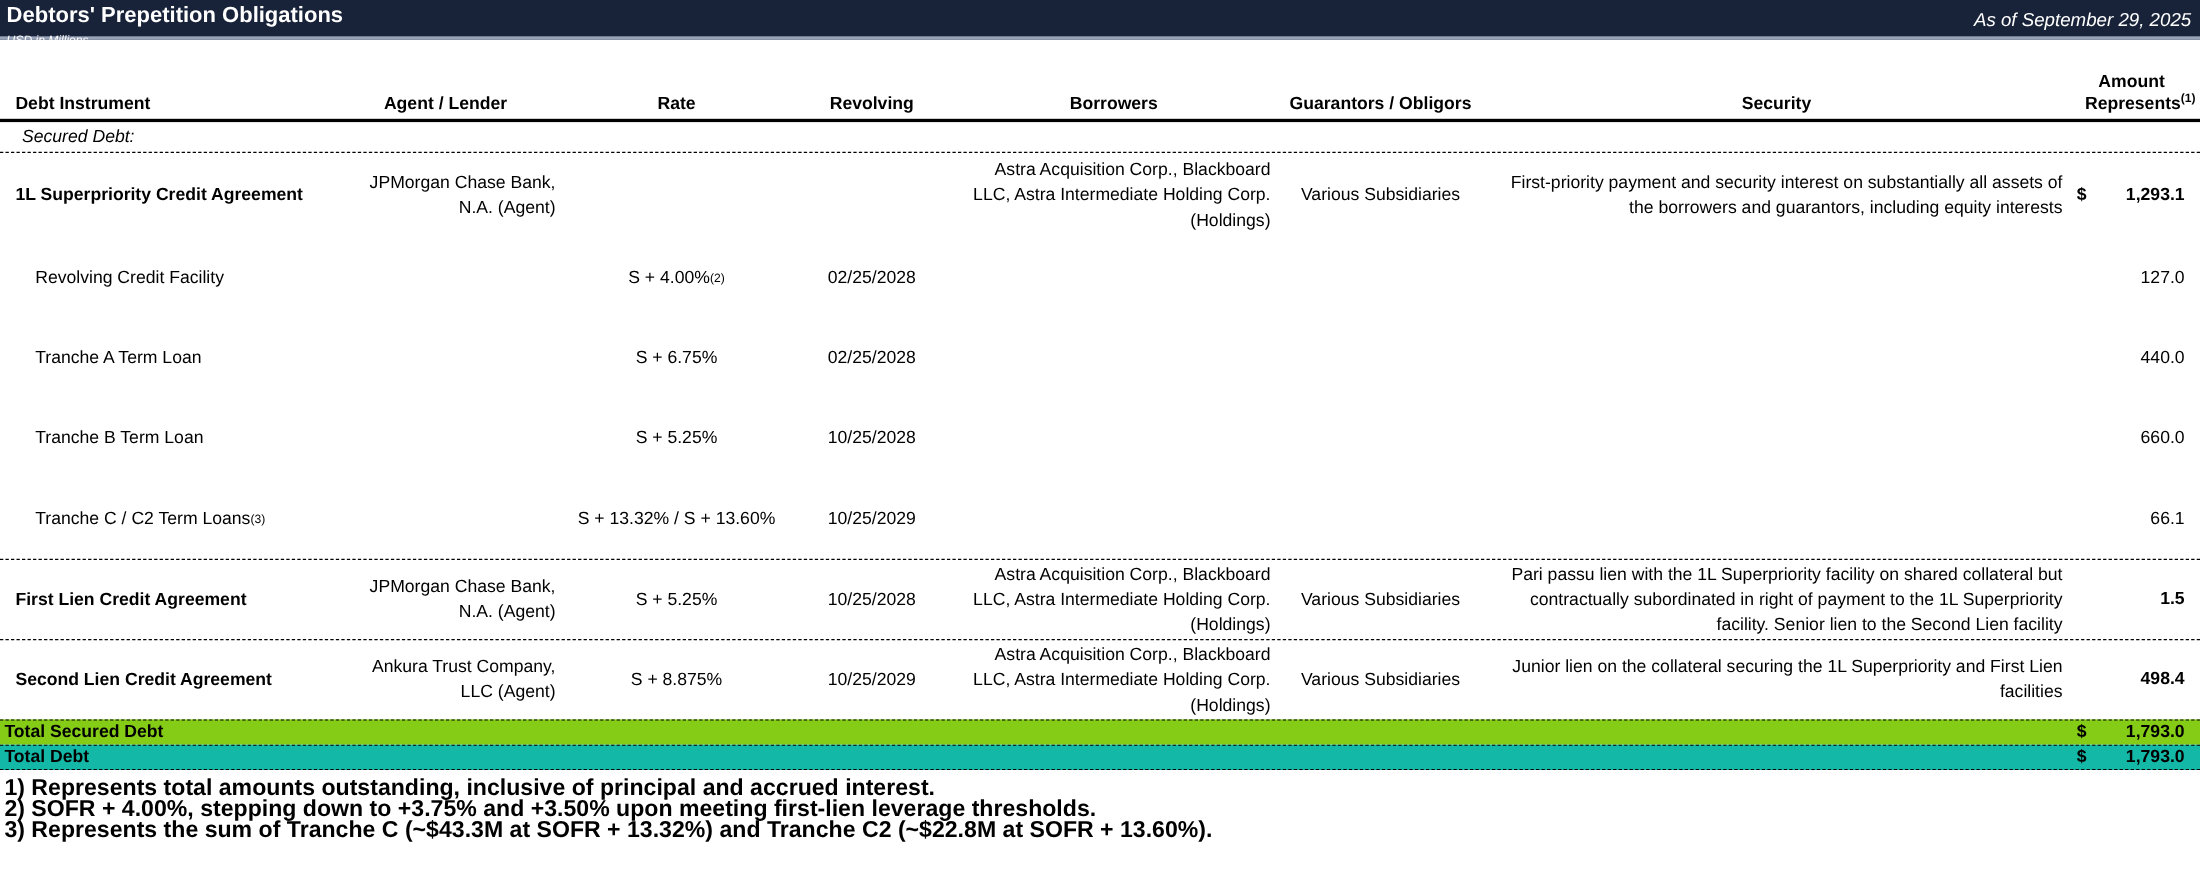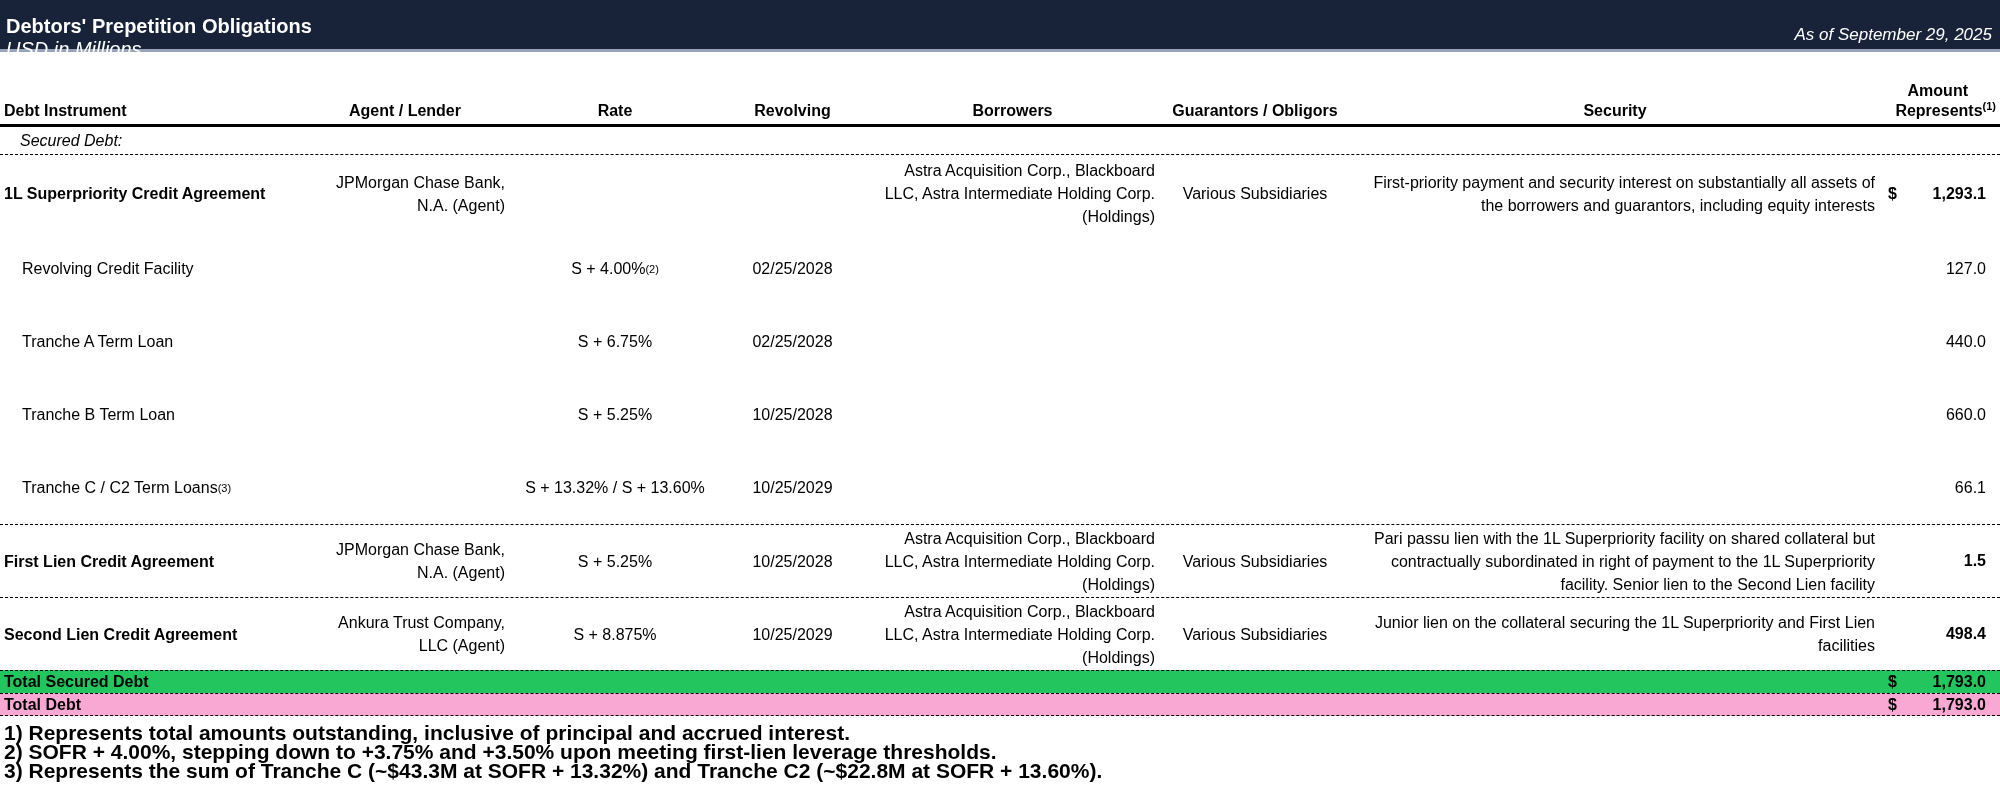--- a/index.html
+++ b/index.html
@@ -9,48 +9,48 @@
     height: 791px;
     background: #ffffff;
     color: #000000;
     font-family: "Liberation Sans", sans-serif;
     font-size: 16px;
     overflow: hidden;
   }
 
   
   .titlebar {
-    height: 52px;
+    height: 36px;
     background: #182339;
     color: #ffffff;
     display: flex;
     justify-content: space-between;
-    padding: 14px 8px 4px 6px;
+    padding: 2px 8px 4px 6px;
     border-bottom: 3px solid #97a3b8;
   }
   .titlebar .left { display: flex; flex-direction: column; }
   .doc-title { font-size: 20px; font-weight: bold; line-height: 24px; }
-  .doc-subtitle { font-size: 20px; font-style: italic; line-height: 22px; }
+  .doc-subtitle { font-size: 11px; font-style: italic; line-height: 22px; }
   .as-of { align-self: flex-end; font-size: 17px; font-style: italic; }
 
   
   .row {
     display: grid;
     grid-template-columns: 300px 210px 210px 145px 295px 190px 530px 120px;
     width: 2000px;
   }
   .cell {
     display: flex;
     align-items: center;
     justify-content: center;
     text-align: right;
     line-height: 23px;
     padding: 0 5px;
   }
-  .cell.left  { justify-content: flex-start; text-align: left; padding-left: 4px; }
+  .cell.left  { justify-content: flex-start; text-align: left; padding-left: 4px; margin-left: 10px; }
   .cell.indent { padding-left: 22px; }
   .bold { font-weight: bold; }
   .amt {
     display: flex;
     align-items: center;
     justify-content: flex-end;
     text-align: right;
     padding: 0 14px 0 8px;
   }
   .amt.with-cur { justify-content: space-between; }
@@ -88,22 +88,22 @@
 
   
   .r-major { height: 77px; }
   .r-sub   { height: 73px; }
   .dash-top { border-top: 1px dashed #000000; }
   .dash-bottom { border-bottom: 1px dashed #000000; }
 
   
   .r-total { height: 23px; border-top: 1px dashed #000000; font-weight: bold; }
   .r-total .cell { line-height: 22px; }
-  .total-secured { background: #22c55e; }
-  .total-debt { background: #f9a8d4; }
+  .total-secured { background: #84cc16; }
+  .total-debt { background: #14b8a6; }
   .total-label {
     grid-column: 1 / 8;
     justify-content: flex-start;
     text-align: left;
     padding-left: 4px;
   }
 
   
   .footnotes {
     padding: 7px 4px 0 4px;

